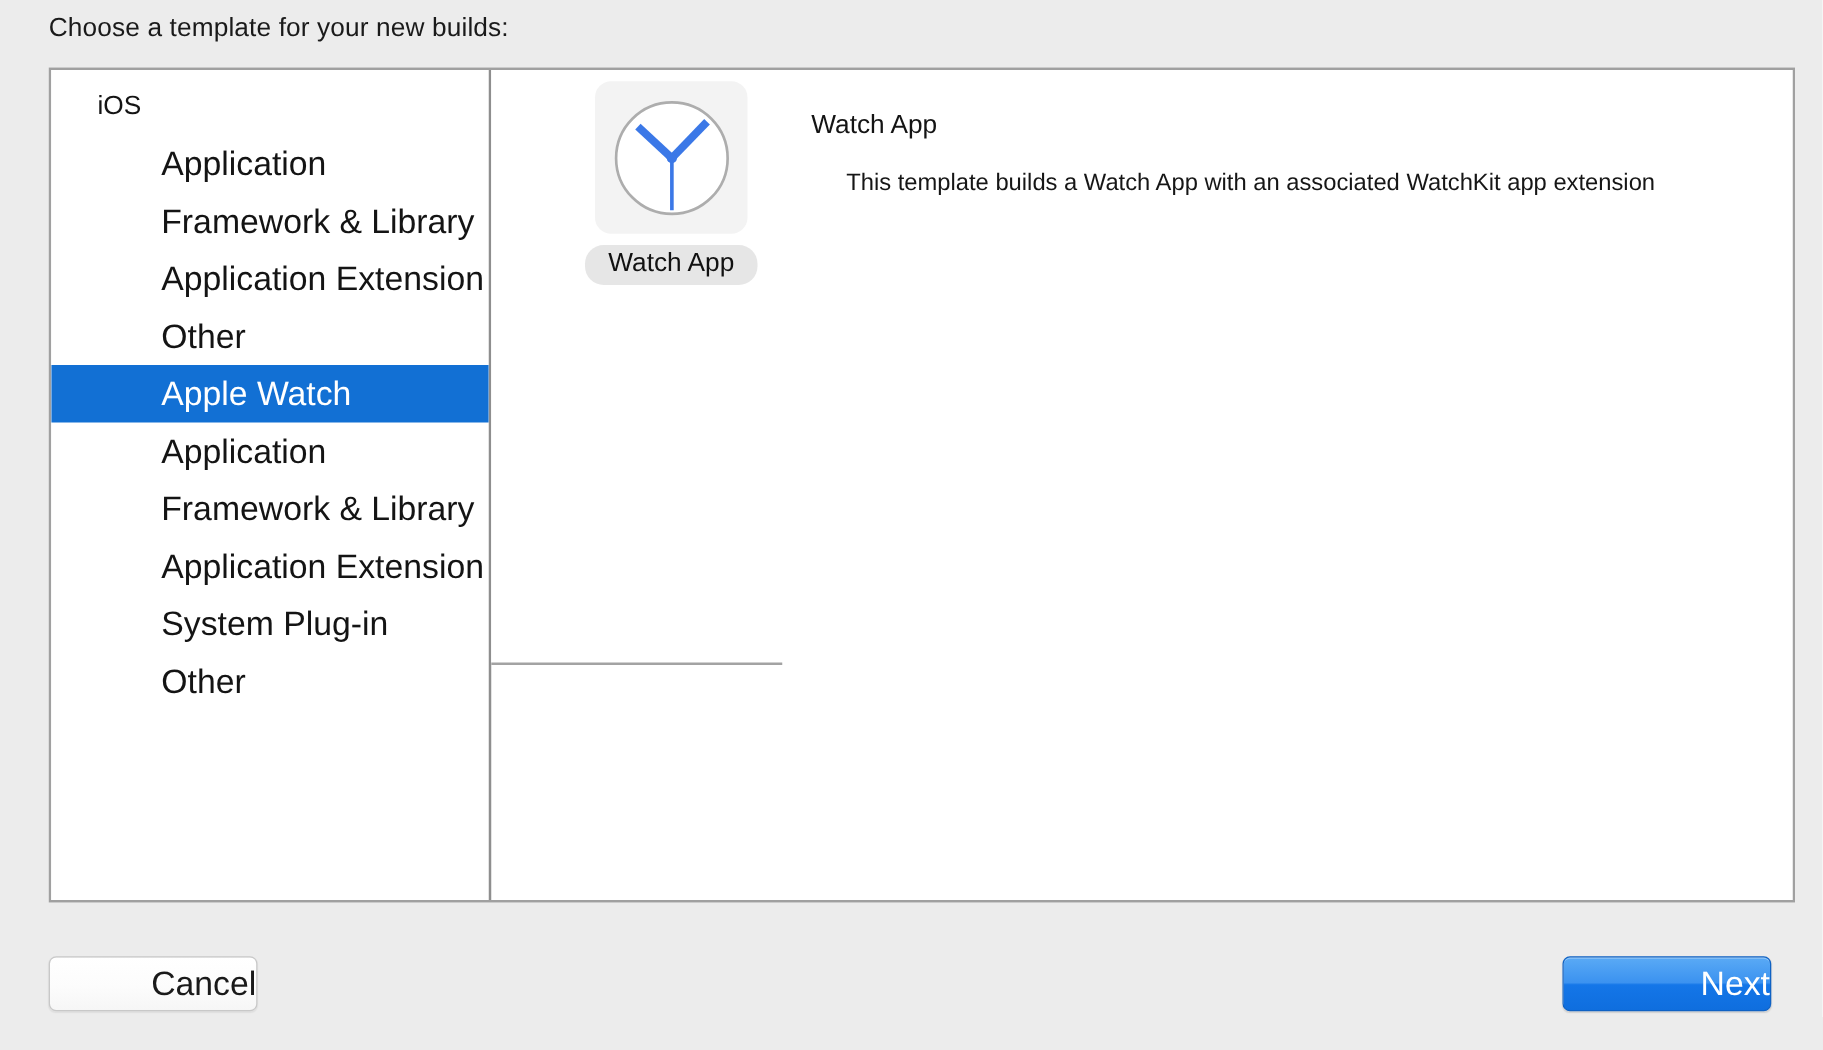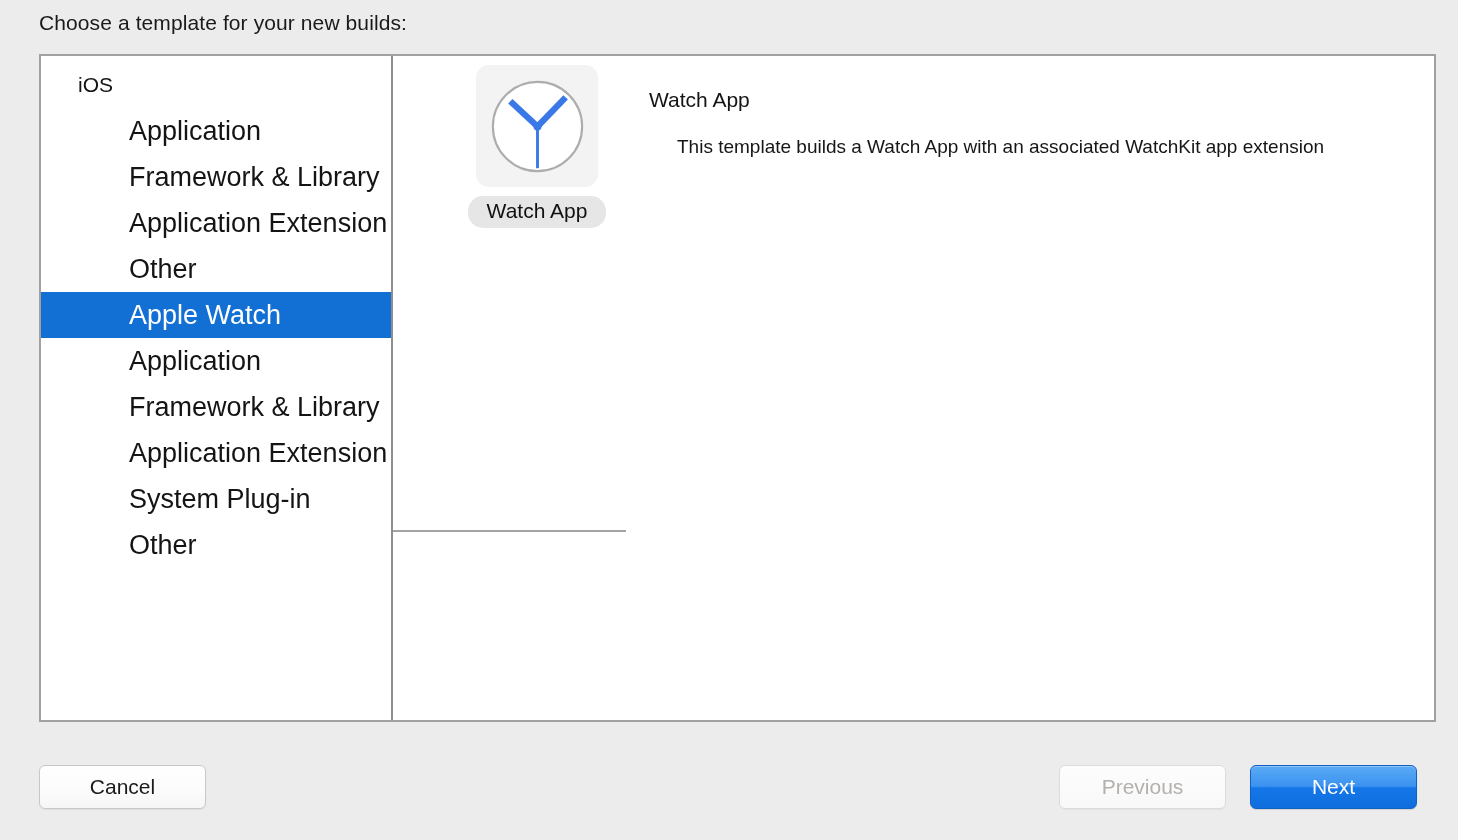--- a/index.html
+++ b/index.html
@@ -142,23 +142,23 @@
     position: absolute;
     left: 0;
     top: 760px;
     width: 1458px;
     height: 80px;
   }
   .btn {
     position: absolute;
     box-sizing: border-box;
     font-family: "Liberation Sans", sans-serif;
-    font-size: 21px;
+    font-size: 27px;
     border-radius: 6px;
-    text-align: center;
+    text-align: right;
     white-space: nowrap;
     cursor: default;
     padding: 0;
     line-height: 42px;
   }
   .btn-cancel {
     left: 39px;
     top: 5px;
     width: 167px;
     height: 44px;
@@ -233,15 +233,14 @@
     <div class="description">
       <div class="desc-title">Watch App</div>
       <div class="desc-body">This template builds a Watch App with an associated WatchKit app extension</div>
     </div>
 
   </div>
 </div>
 
 <div class="footer">
   <button class="btn btn-cancel">Cancel</button>
-  <button class="btn btn-previous">Previous</button>
   <button class="btn btn-next">Next</button>
 </div>
 
 </body></html>

